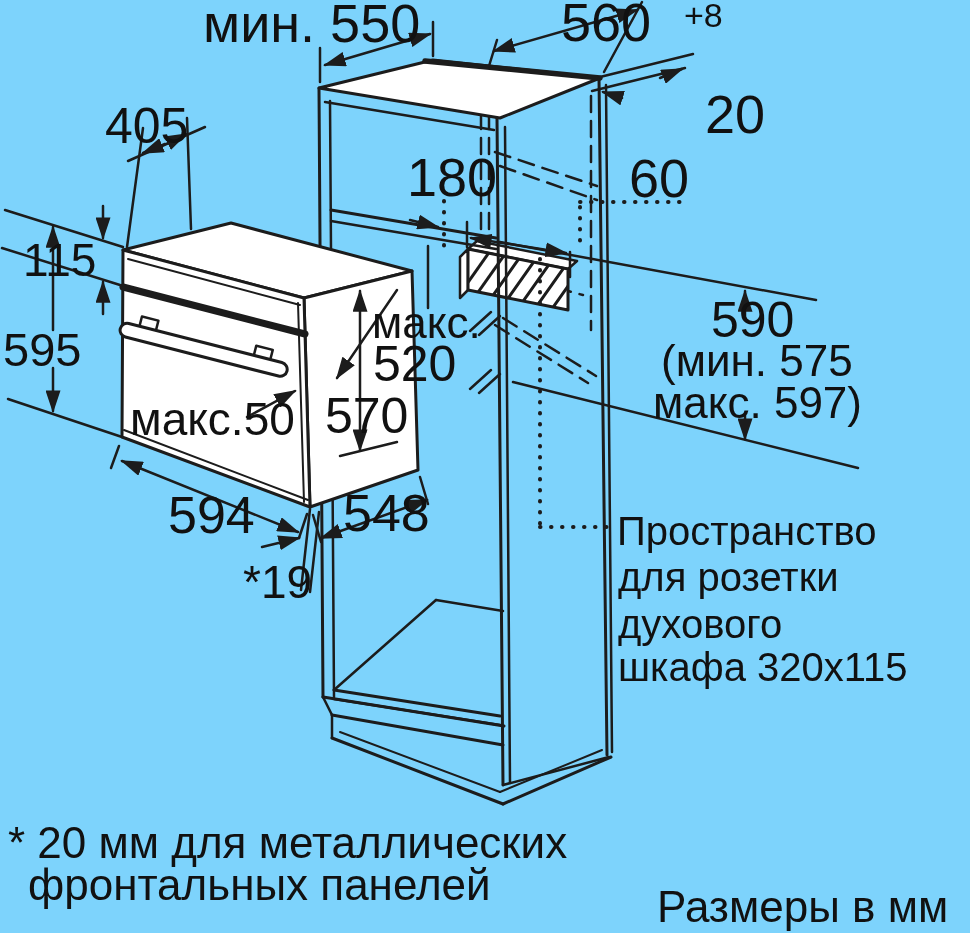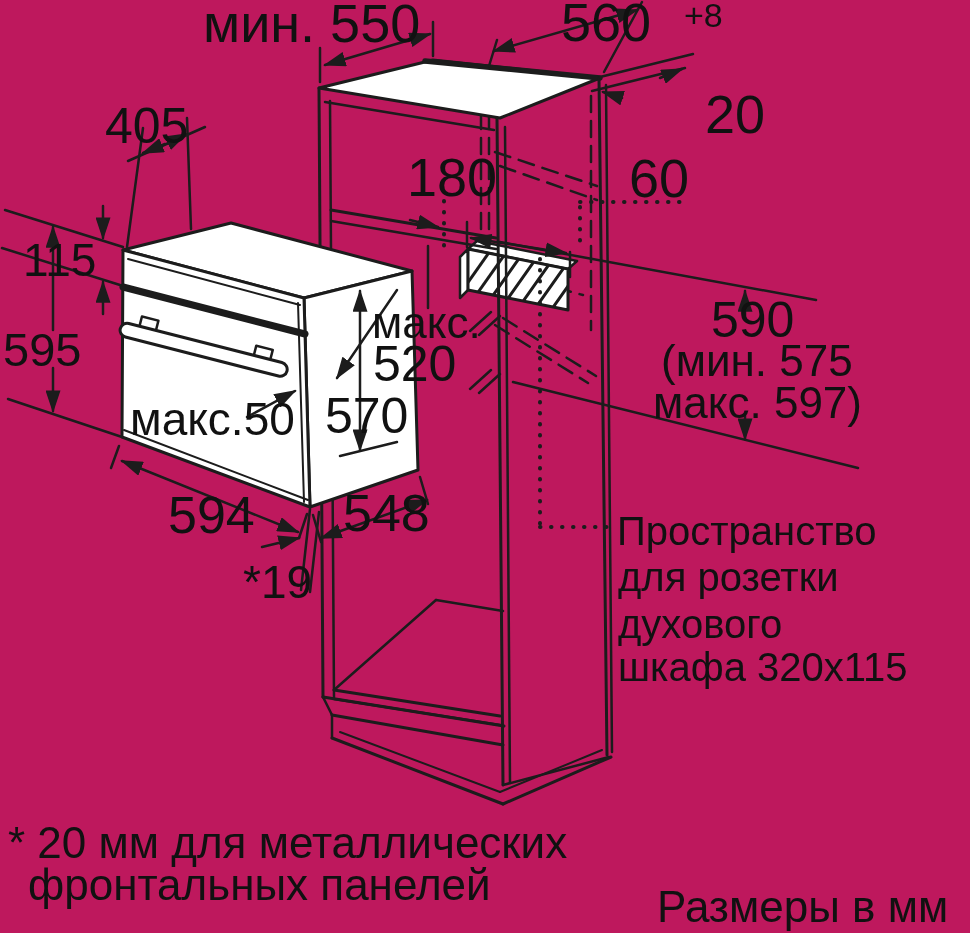--- a/index.html
+++ b/index.html
@@ -1,16 +1,16 @@
 <!DOCTYPE html>
 <html><head>
 <meta charset="utf-8">
 <style>
   html,body{margin:0;padding:0;background:#fff;}
-  .stage{position:relative;width:970px;height:933px;background:#be185d;overflow:hidden;}
+  .stage{position:relative;width:970px;height:933px;background:#7dd3fc;overflow:hidden;}
   svg text{font-family:"Liberation Sans","DejaVu Sans",sans-serif;fill:#111;}
   .ln{stroke:#1c1c1c;fill:none;stroke-linecap:round;}
   .w2{stroke-width:2;} .w25{stroke-width:2.5;} .w3{stroke-width:3;} .w55{stroke-width:5.5;} .w7{stroke-width:7;}
   .dash{stroke-dasharray:16 9;}
   .dot{stroke-width:4;stroke-dasharray:0.5 10.5;stroke-linecap:round;}
   .face{fill:#ffffff;stroke:#1c1c1c;stroke-width:3;stroke-linejoin:round;}
   .face2{fill:#ffffff;stroke:#1c1c1c;stroke-width:2.5;stroke-linejoin:round;}
 </style>
 </head>
 <body>

